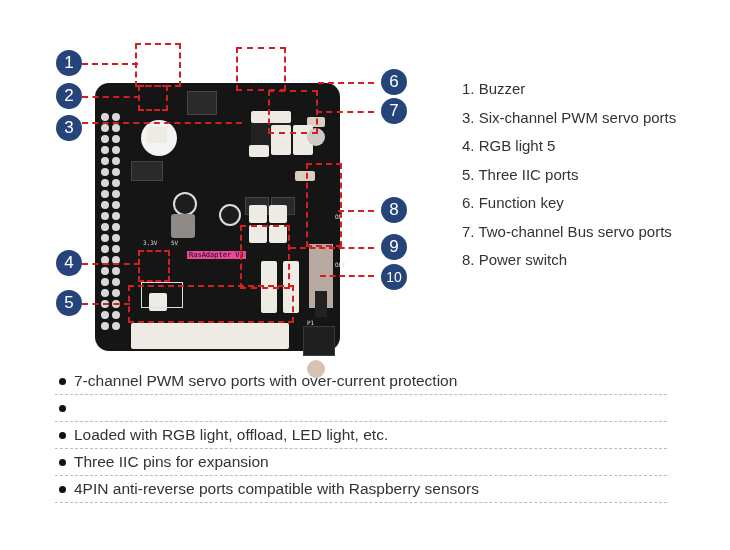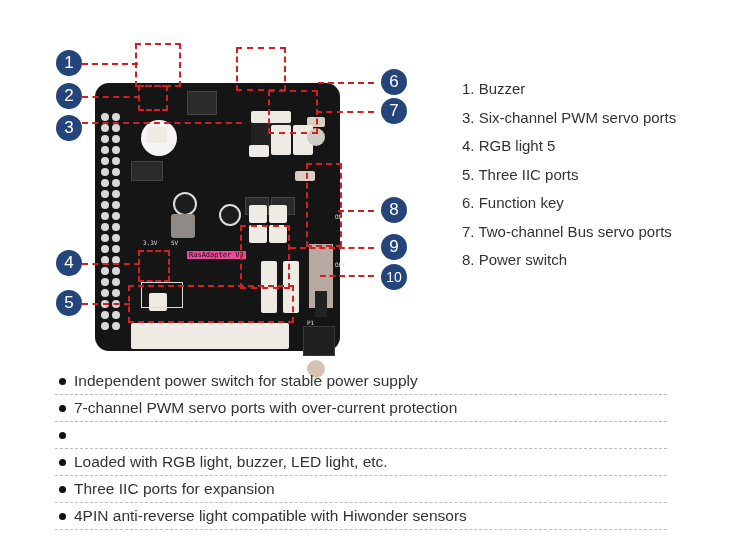--- a/index.html
+++ b/index.html
@@ -162,34 +162,30 @@
   <div class="legend-item">4. RGB light 5</div>
   <div class="legend-item">5. Three IIC ports</div>
   <div class="legend-item">6. Function key</div>
   <div class="legend-item">7. Two-channel Bus servo ports</div>
   <div class="legend-item">8. Power switch</div>
 </div>
 
 <div class="abs features">
   <div class="feature">
       <span class="bullet"></span>
-      <span>Independent power switch for stable power supply</span>
-    </div>
-  <div class="feature">
-      <span class="bullet"></span>
       <span>7-channel PWM servo ports with over-current protection</span>
     </div>
   <div class="feature">
       <span class="bullet"></span>
     </div>
   <div class="feature">
       <span class="bullet"></span>
-      <span>Loaded with RGB light, buzzer, LED light, etc.</span>
+      <span>Loaded with RGB light, offload, LED light, etc.</span>
     </div>
   <div class="feature">
       <span class="bullet"></span>
-      <span>Three IIC ports for expansion</span>
+      <span>Three IIC pins for expansion</span>
     </div>
   <div class="feature">
       <span class="bullet"></span>
-      <span>4PIN anti-reverse light compatible with Hiwonder sensors</span>
+      <span>4PIN anti-reverse ports compatible with Raspberry sensors</span>
     </div>
 </div>
 
 </body></html>

